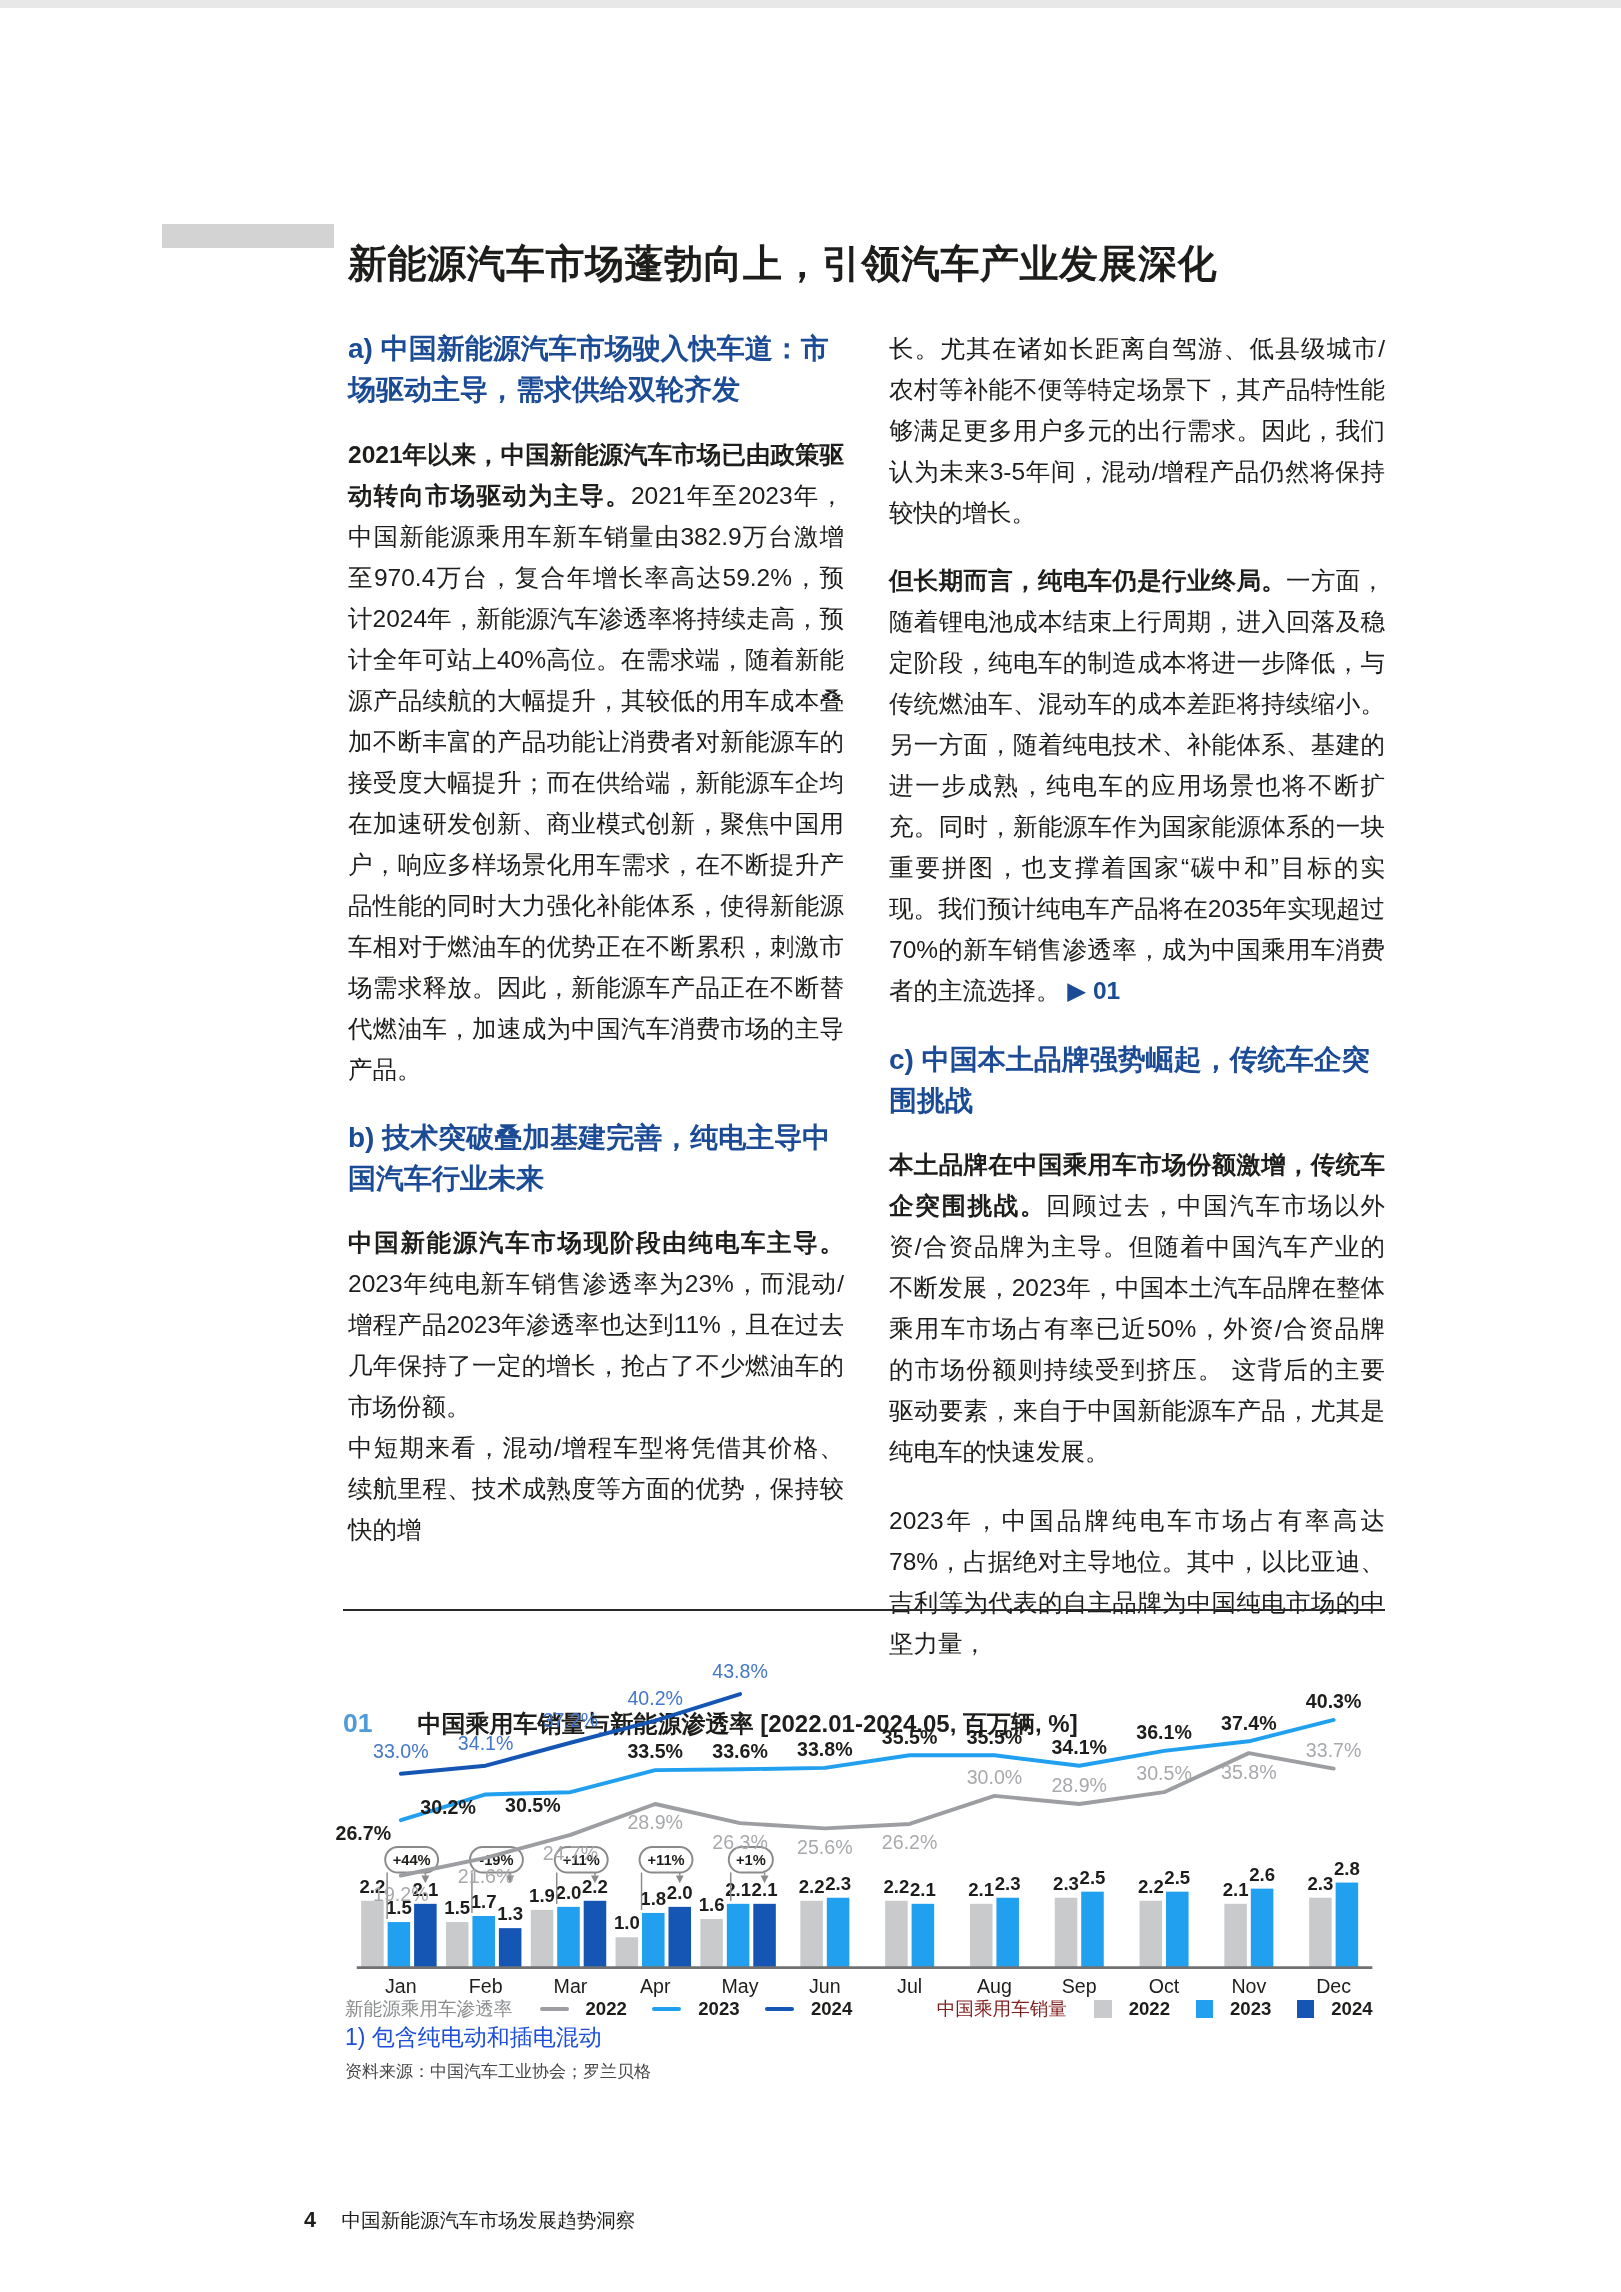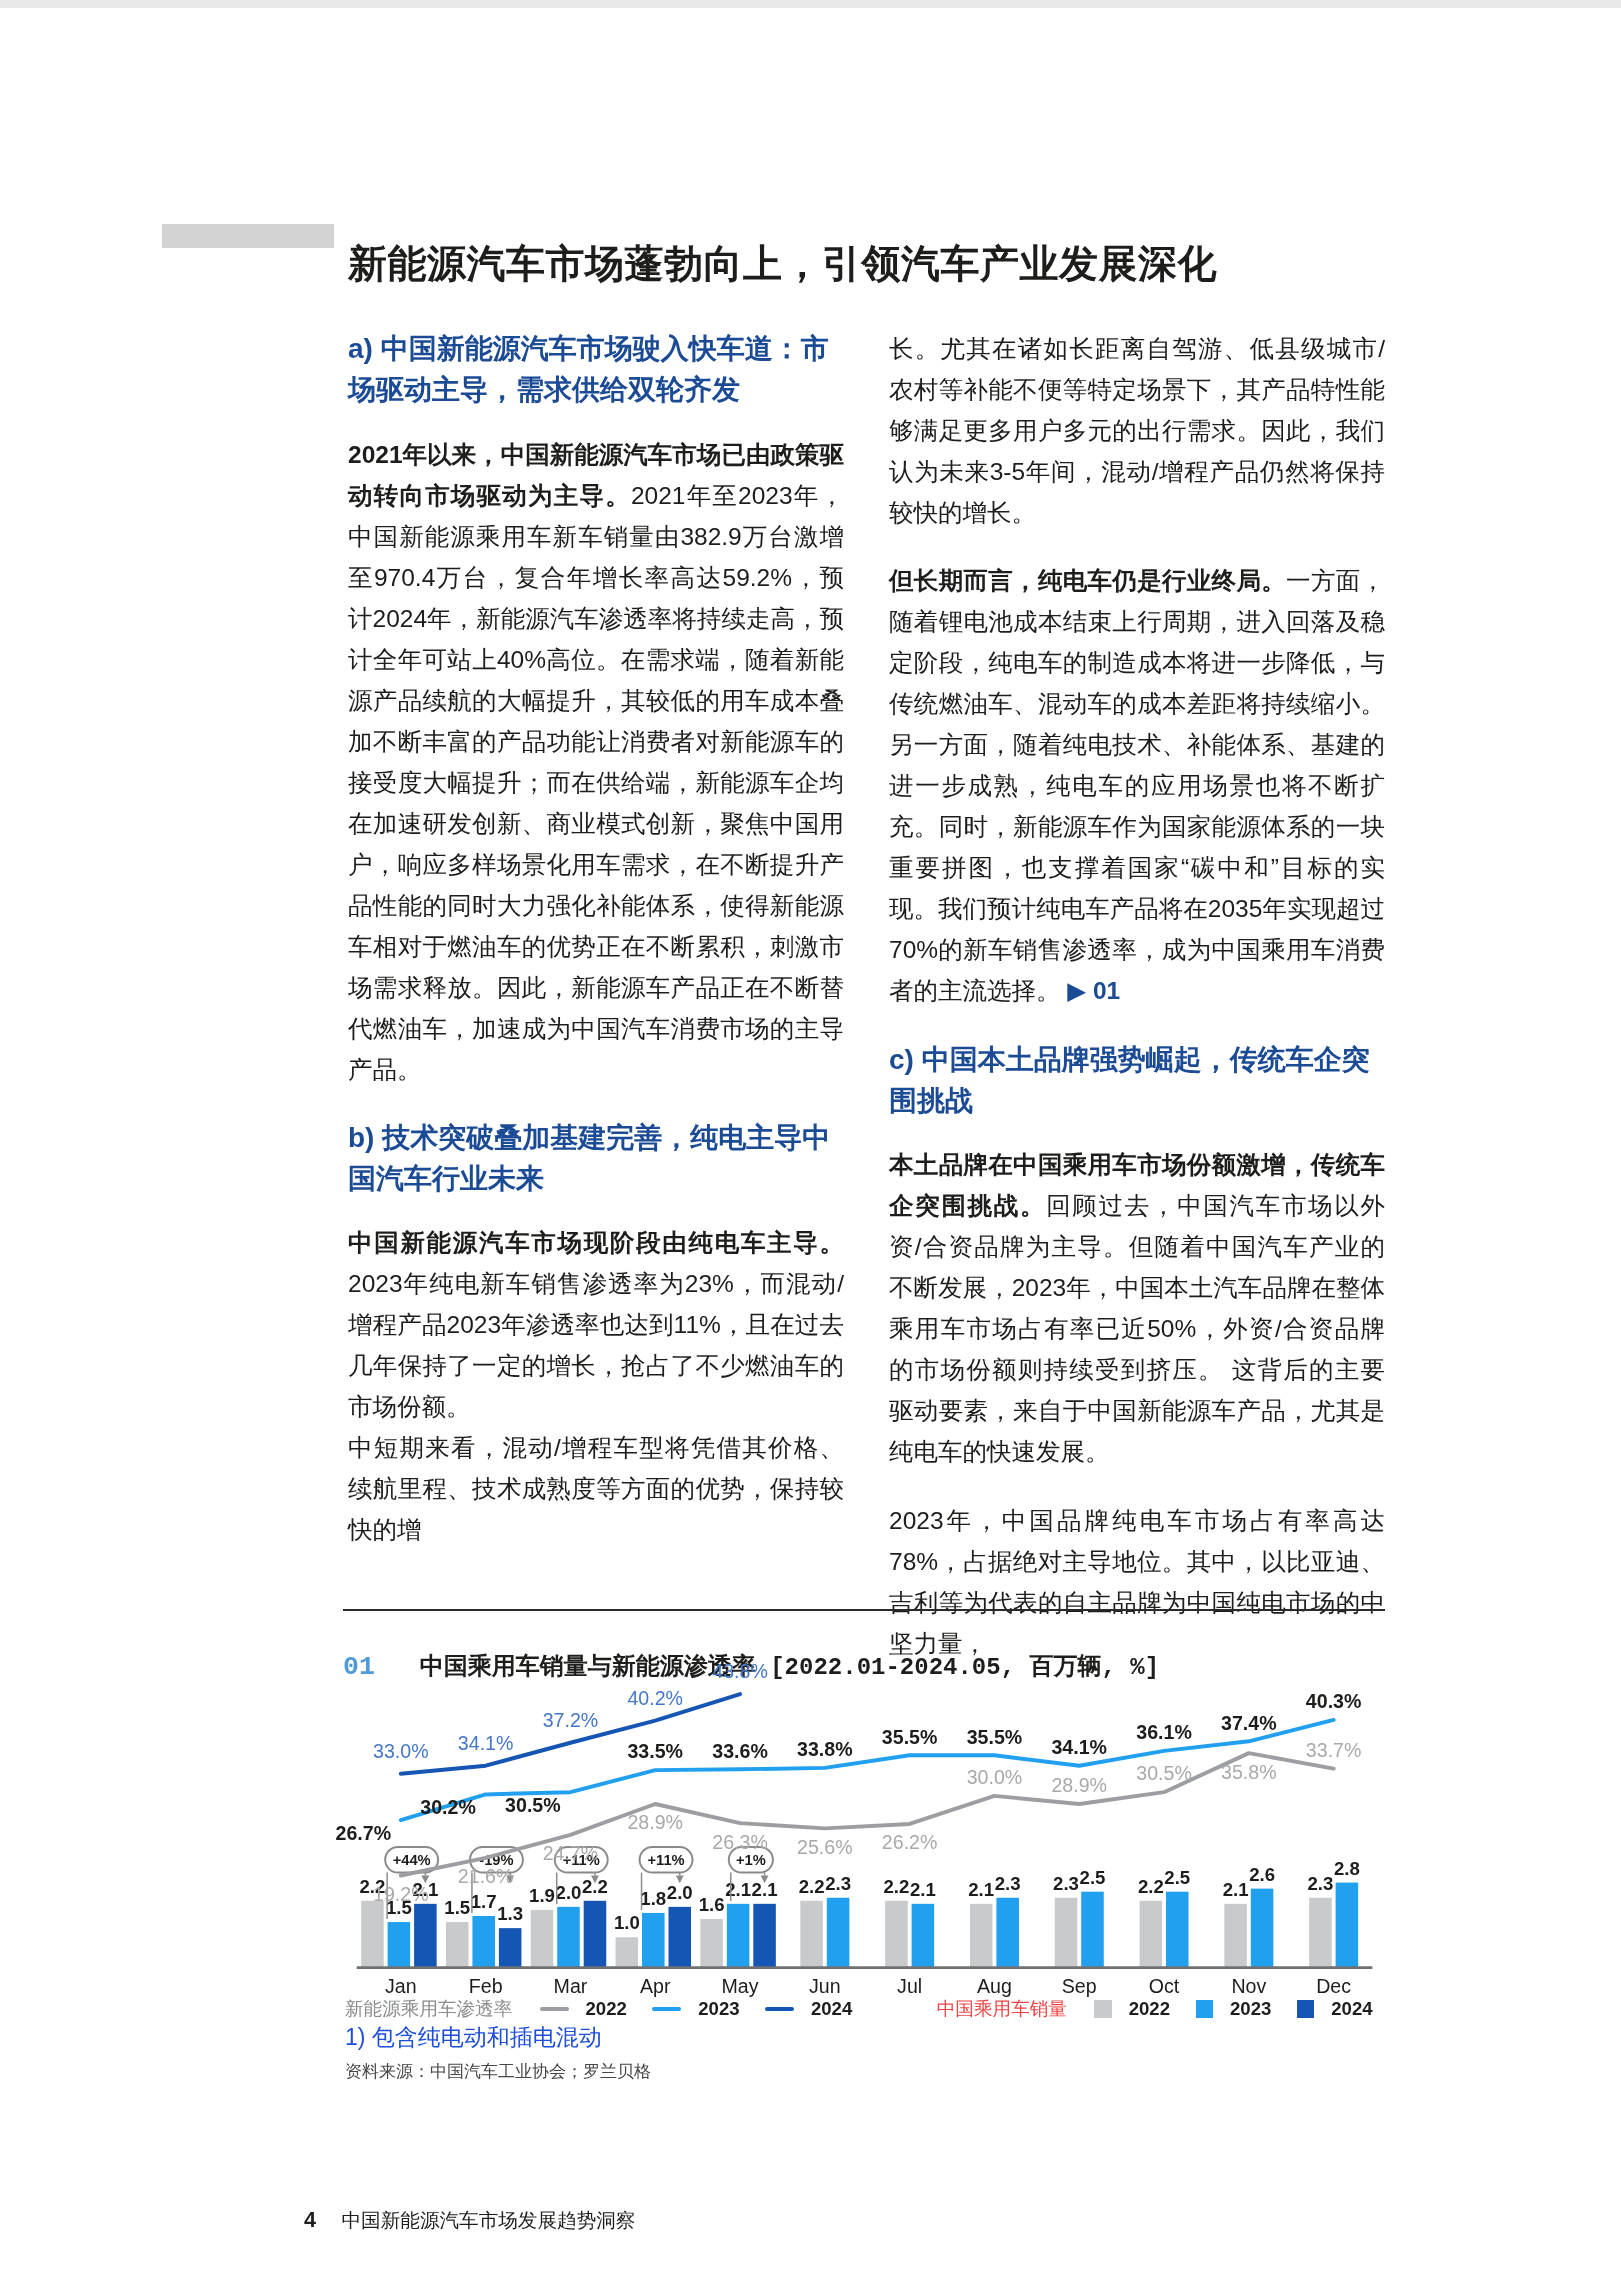--- a/index.html
+++ b/index.html
@@ -10,28 +10,28 @@
              font-weight:700;letter-spacing:0.5px;}
   .col{position:absolute;top:320px;width:496px;}
   .col-left{left:348px;}
   .col-right{left:889px;}
   .col h3{font-size:28px;line-height:41px;color:#1c4b96;font-weight:700;margin:0 0 23.5px 0;}
   .col p{font-size:24.5px;line-height:41px;text-align:justify;margin:0 0 27.4px 0;}
   .col p.tight{margin-bottom:0;}
   .lead{font-weight:700;}
   .ref{color:#1c4b96;font-weight:700;white-space:nowrap;}
   .chart-rule{position:absolute;left:343px;top:1601px;width:1042px;height:2px;background:#2a2a2a;}
-  .chart-head{position:absolute;left:343px;top:1642px;width:1042px;display:flex;align-items:baseline;font-family:Liberation Mono, monospace;}
+  .chart-head{position:absolute;left:343px;top:1700px;width:1042px;display:flex;align-items:baseline;}
   .chart-num{font-size:26.5px;font-weight:700;color:#4f9ad8;margin-right:45px;}
   .chart-title{font-size:24px;font-weight:700;color:#1d1d1b;}
   .chart-svg{position:absolute;left:343px;top:1643px;overflow:visible;}
   .legend{position:absolute;left:345px;top:1988px;width:1059px;display:flex;align-items:center;
           font-size:18.6px;color:#1d1d1b;}
   .legend .cat{color:#8a8c8e;margin-right:27.4px;}
-  .legend .cat2{color:#ef4444;margin:0 27.4px 0 59px;}
+  .legend .cat2{color:#7f1d1d;margin:0 27.4px 0 59px;}
   .legend .item{display:flex;align-items:center;margin-right:25.5px;font-weight:700;gap:8px;}
   .sw-line{display:inline-block;width:29px;height:3.9px;border-radius:2px;margin-right:8.8px;}
   .sw-sq{display:inline-block;width:17.6px;height:17.6px;margin-right:8.8px;}
   .footnote{position:absolute;left:345px;top:2014px;font-size:23px;color:#1d4ed8;}
   .source{position:absolute;left:345px;top:2052px;font-size:17px;color:#454648;}
   .footer{position:absolute;left:304px;top:2199px;display:flex;align-items:baseline;}
   .footer .pagenum{font-size:21.6px;font-weight:700;margin-right:25.5px;}
   .footer .doc-name{font-size:19.6px;}
 </style>
 </head>

